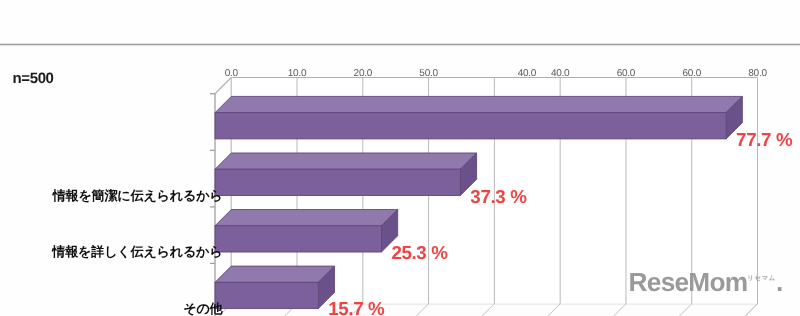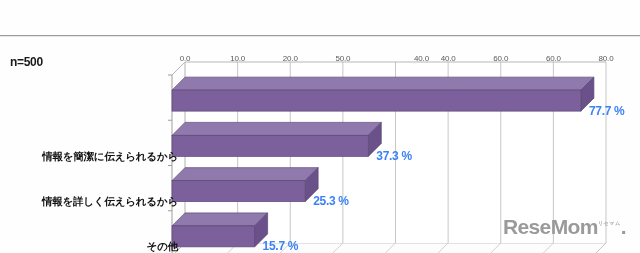--- a/index.html
+++ b/index.html
@@ -70,23 +70,23 @@
     right: 462px;
     font-size: 10.5px;
     font-weight: bold;
     color: #111111;
     white-space: nowrap;
     letter-spacing: -0.2px;
   }
 
   .value-label {
     position: absolute;
-    font-size: 12px;
+    font-size: 15px;
     font-weight: bold;
-    color: #3b82f6;
+    color: #ef4444;
     white-space: nowrap;
     letter-spacing: -0.3px;
   }
 
   
   .watermark {
     position: absolute;
     right: 14px;
     bottom: 14px;
     font-size: 21px;

